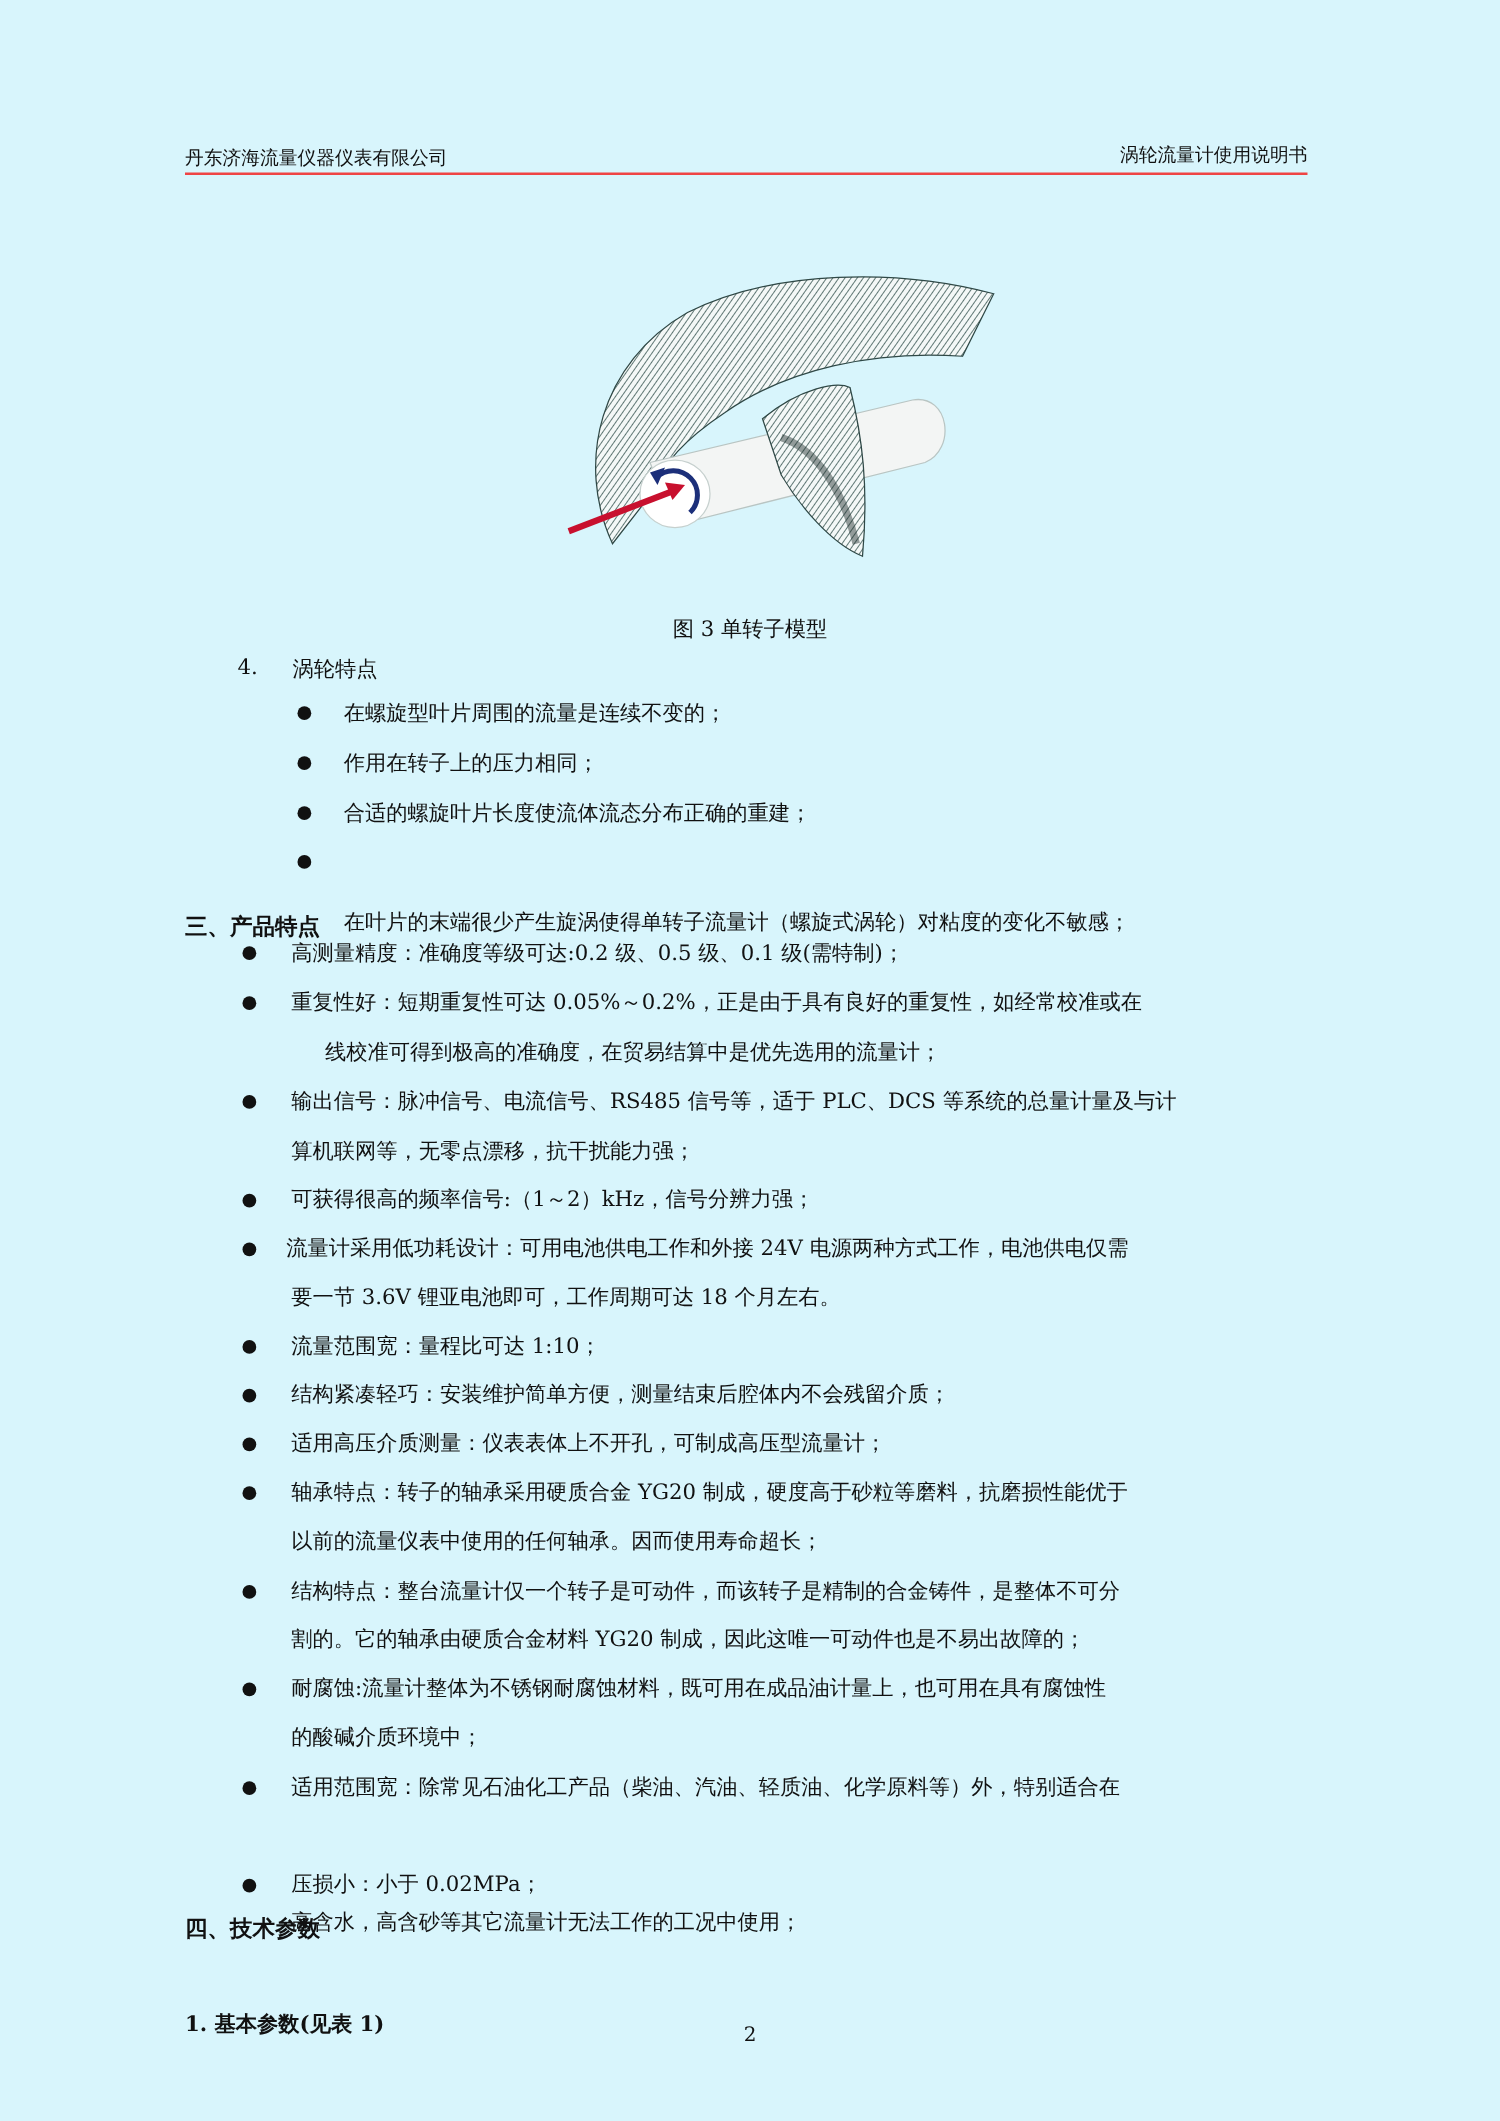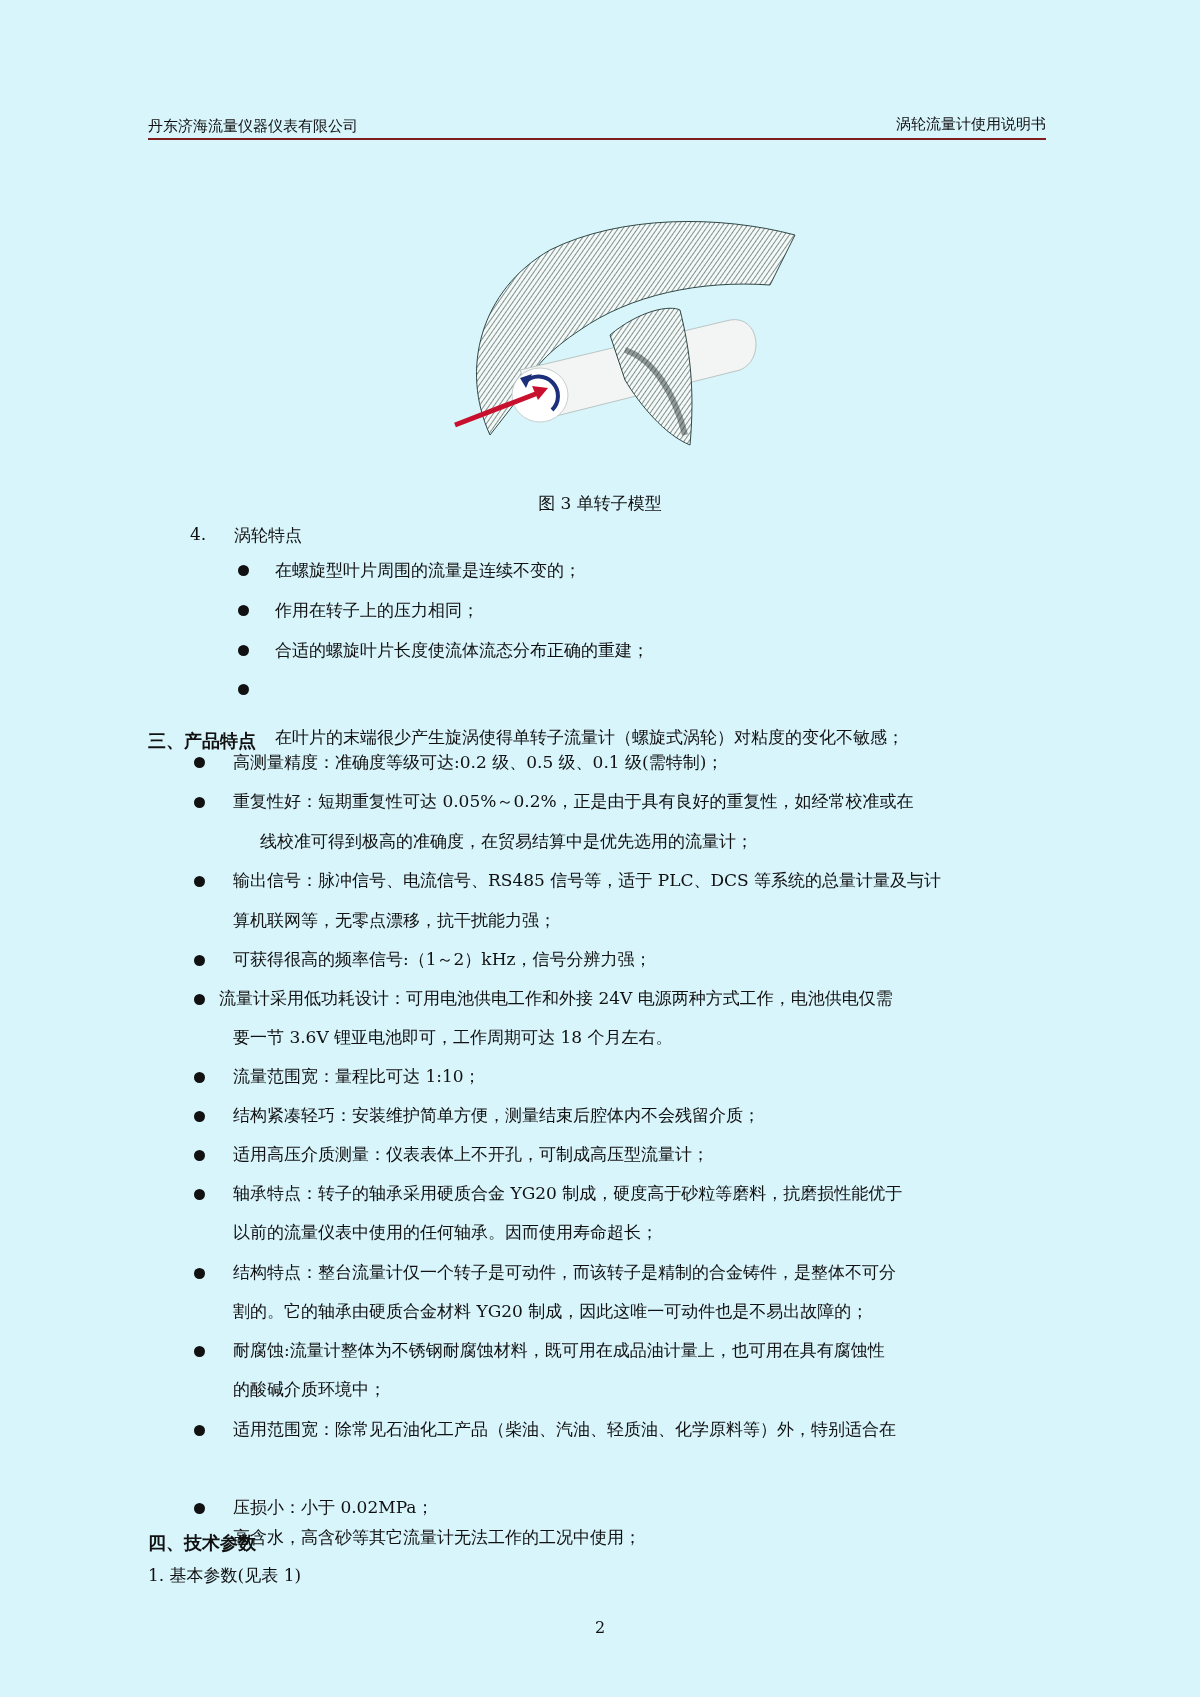--- a/index.html
+++ b/index.html
@@ -1,19 +1,19 @@
 <!DOCTYPE html>
 <html><head>
 <meta charset="utf-8">
 <style>
   html, body { margin:0; padding:0; }
   body { width:1200px; height:1697px; background:#d8f5fc; position:relative; overflow:hidden;
          font-family:"DejaVu Serif","Liberation Serif",serif; color:#111; }
   .header { position:absolute; left:148px; top:116px; width:898px; height:22px;
-            border-bottom:2px solid #7f1d1d; font-size:15px; }
+            border-bottom:2px solid #ef4444; font-size:15px; }
   .header .left { position:absolute; left:0; bottom:2px; }
   .header .right { position:absolute; right:0; bottom:4px; }
   .figure { position:absolute; left:440px; top:210px; width:360px; height:240px; }
   .caption { position:absolute; left:0; width:1200px; top:492px; text-align:center; font-size:17px; }
   .line { position:absolute; font-size:17px; white-space:nowrap; }
   .bullet { position:absolute; width:11px; height:11px; border-radius:50%; background:#111; }
   .heading { position:absolute; font-size:18px; font-weight:bold; font-family:"DejaVu Sans","Liberation Sans",sans-serif; }
   .pagenum { position:absolute; left:0; width:1200px; top:1618px; text-align:center; font-size:16px; }
 </style>
 </head>
@@ -74,21 +74,21 @@
 <div class="line" style="left:233px;top:830px;margin-left:27px;">线校准可得到极高的准确度，在贸易结算中是优先选用的流量计；</div>
 
 <div class="bullet" style="left:194px;top:876px;"></div>
 <div class="line" style="left:233px;top:869px;">输出信号：脉冲信号、电流信号、RS485 信号等，适于 PLC、DCS 等系统的总量计量及与计</div>
 <div class="line" style="left:233px;top:909px;">算机联网等，无零点漂移，抗干扰能力强；</div>
 
 <div class="bullet" style="left:194px;top:955px;"></div>
 <div class="line" style="left:233px;top:948px;">可获得很高的频率信号:（1～2）kHz，信号分辨力强；</div>
 
 <div class="bullet" style="left:194px;top:994px;"></div>
-<div class="line" style="left:219px;top:987px;text-align:right;">流量计采用低功耗设计：可用电池供电工作和外接 24V 电源两种方式工作，电池供电仅需</div>
+<div class="line" style="left:229px;top:987px;text-align:right;">流量计采用低功耗设计：可用电池供电工作和外接 24V 电源两种方式工作，电池供电仅需</div>
 <div class="line" style="left:233px;top:1026px;">要一节 3.6V 锂亚电池即可，工作周期可达 18 个月左右。</div>
 
 <div class="bullet" style="left:194px;top:1072px;"></div>
 <div class="line" style="left:233px;top:1065px;">流量范围宽：量程比可达 1:10；</div>
 
 <div class="bullet" style="left:194px;top:1111px;"></div>
 <div class="line" style="left:233px;top:1104px;">结构紧凑轻巧：安装维护简单方便，测量结束后腔体内不会残留介质；</div>
 
 <div class="bullet" style="left:194px;top:1150px;"></div>
 <div class="line" style="left:233px;top:1143px;">适用高压介质测量：仪表表体上不开孔，可制成高压型流量计；</div>
@@ -106,15 +106,15 @@
 <div class="line" style="left:233px;top:1378px;">的酸碱介质环境中；</div>
 
 <div class="bullet" style="left:194px;top:1425px;"></div>
 <div class="line" style="left:233px;top:1418px;">适用范围宽：除常见石油化工产品（柴油、汽油、轻质油、化学原料等）外，特别适合在</div>
 <div class="line" style="left:233px;top:1526px;">高含水，高含砂等其它流量计无法工作的工况中使用；</div>
 
 <div class="bullet" style="left:194px;top:1503px;"></div>
 <div class="line" style="left:233px;top:1496px;">压损小：小于 0.02MPa；</div>
 
 <div class="heading" style="left:148px;top:1531px;">四、技术参数</div>
-<div class="line" style="left:148px;top:1564px;">1.  基本参数(见表 1)</div>
+<div class="line" style="left:148px;top:1608px;font-weight:bold;">1.  基本参数(见表 1)</div>
 
 <div class="pagenum">2</div>
 
 </body></html>

